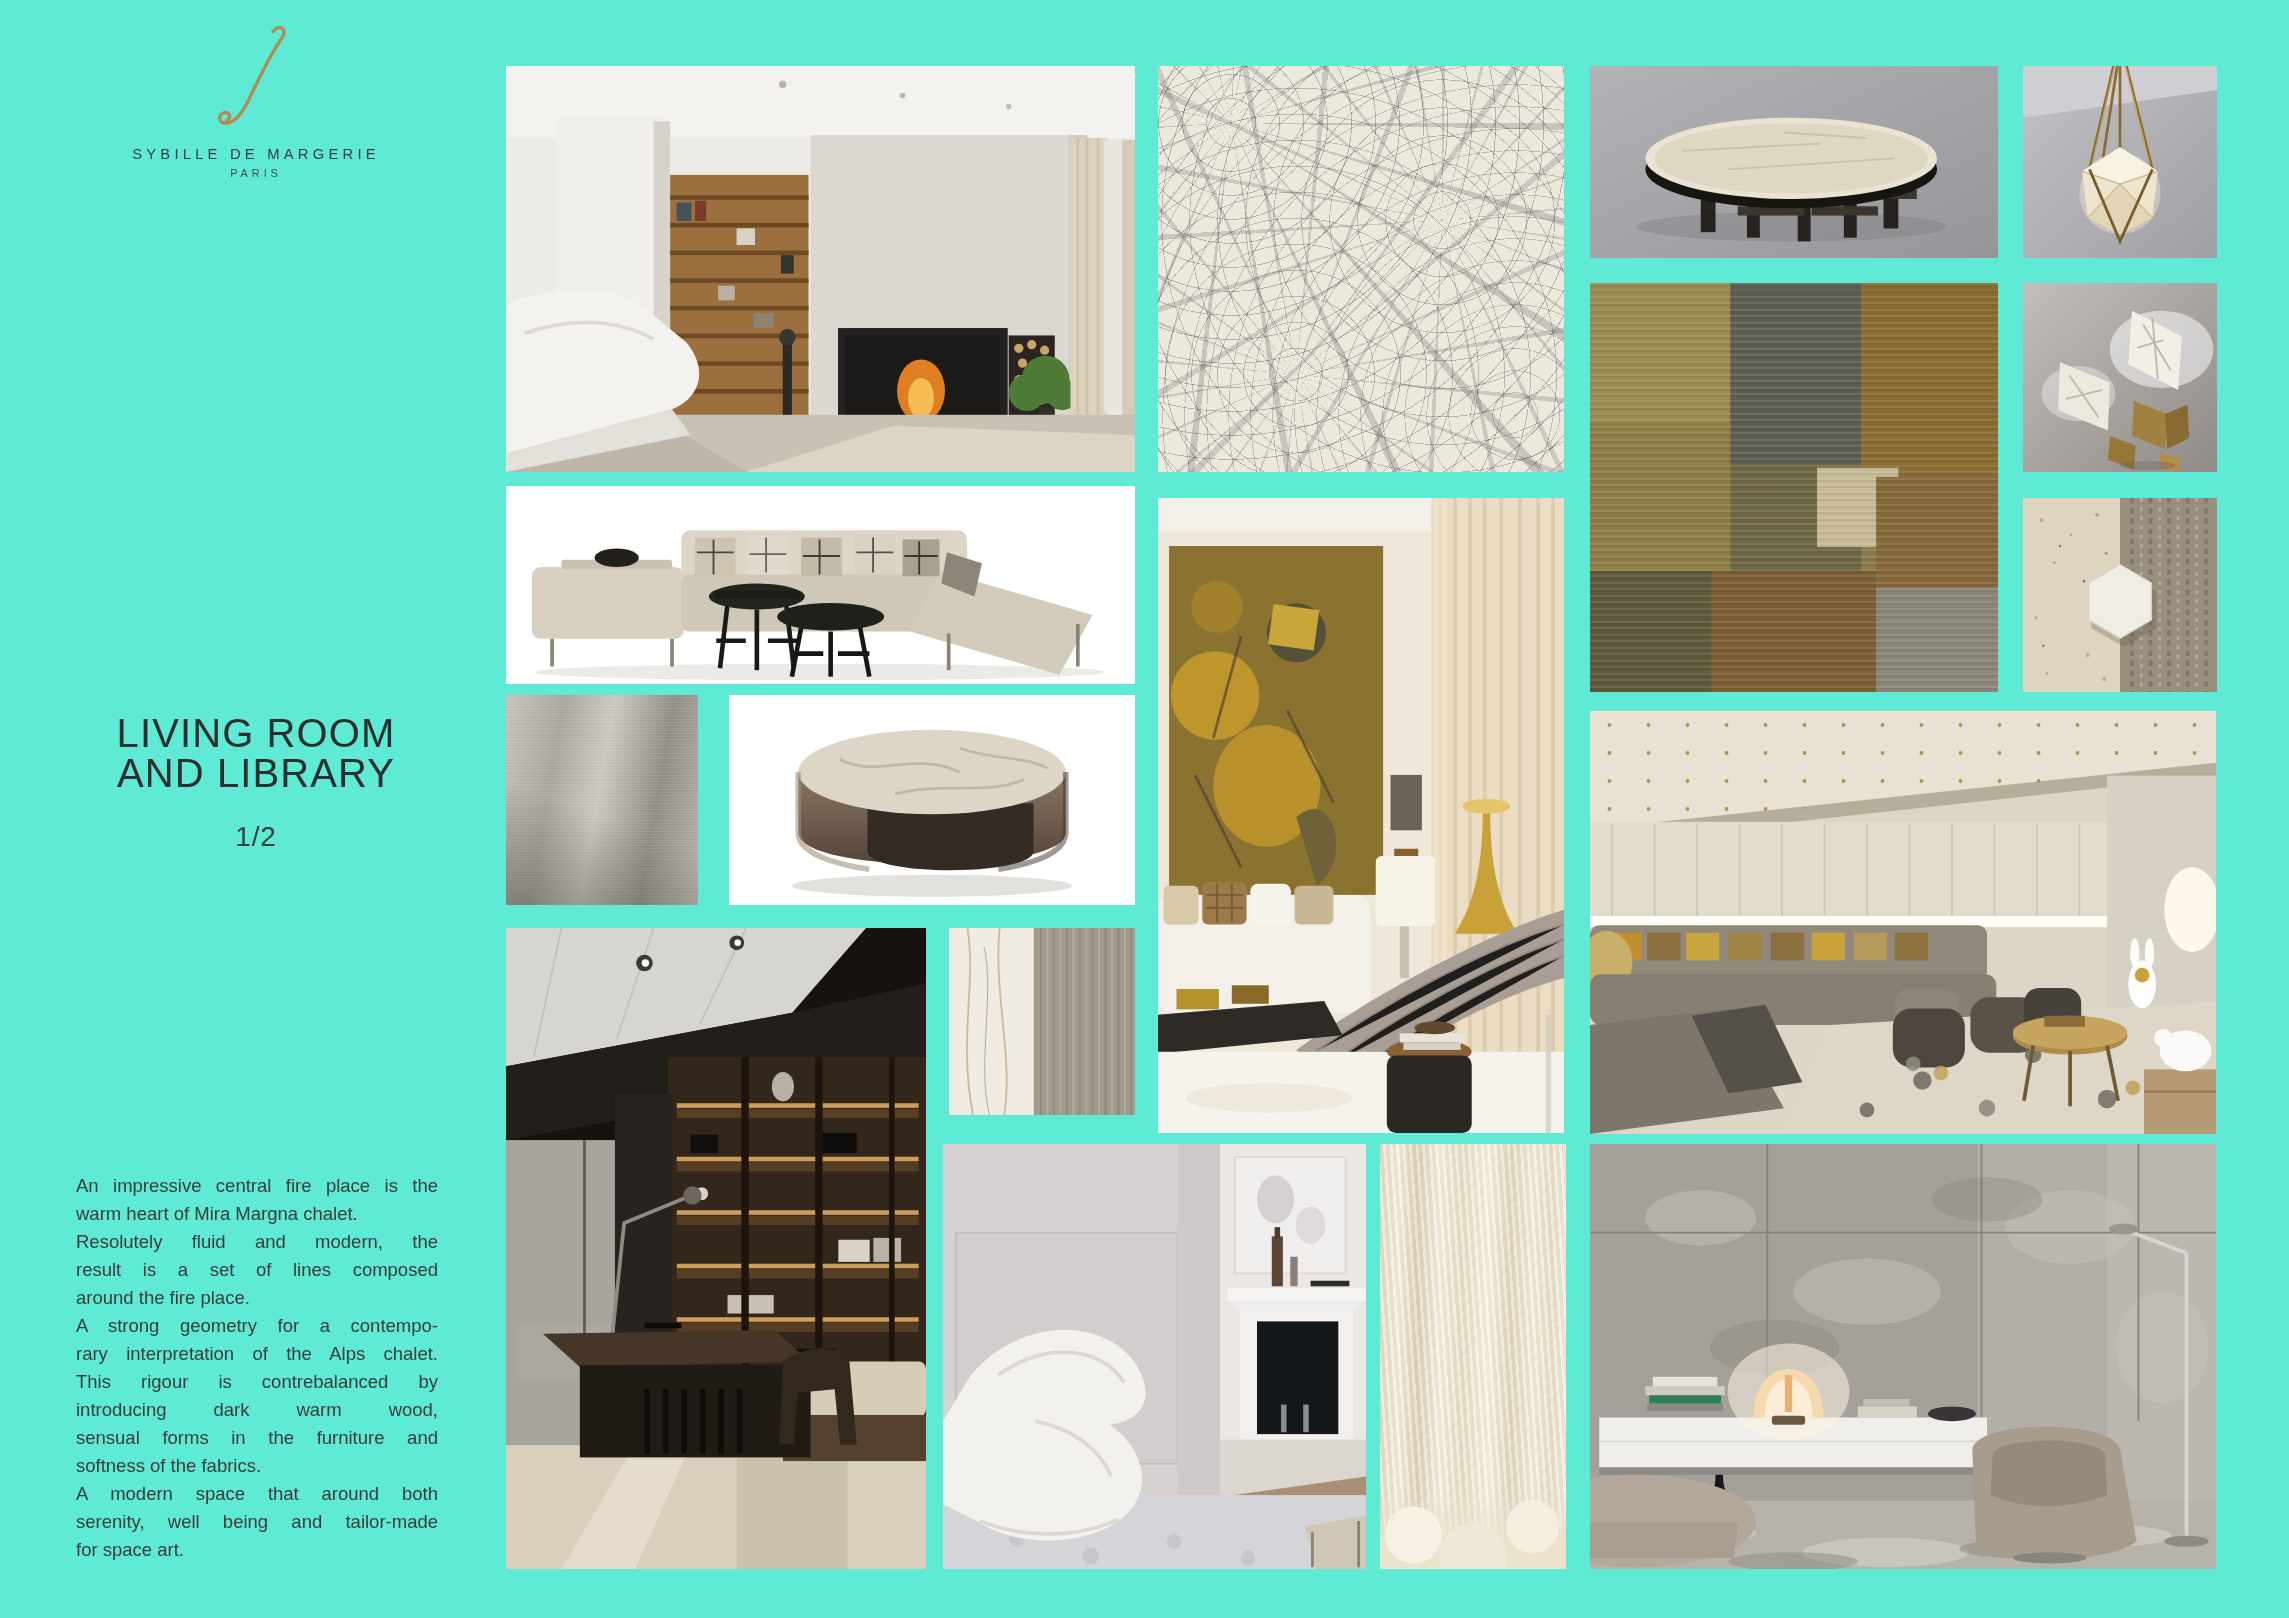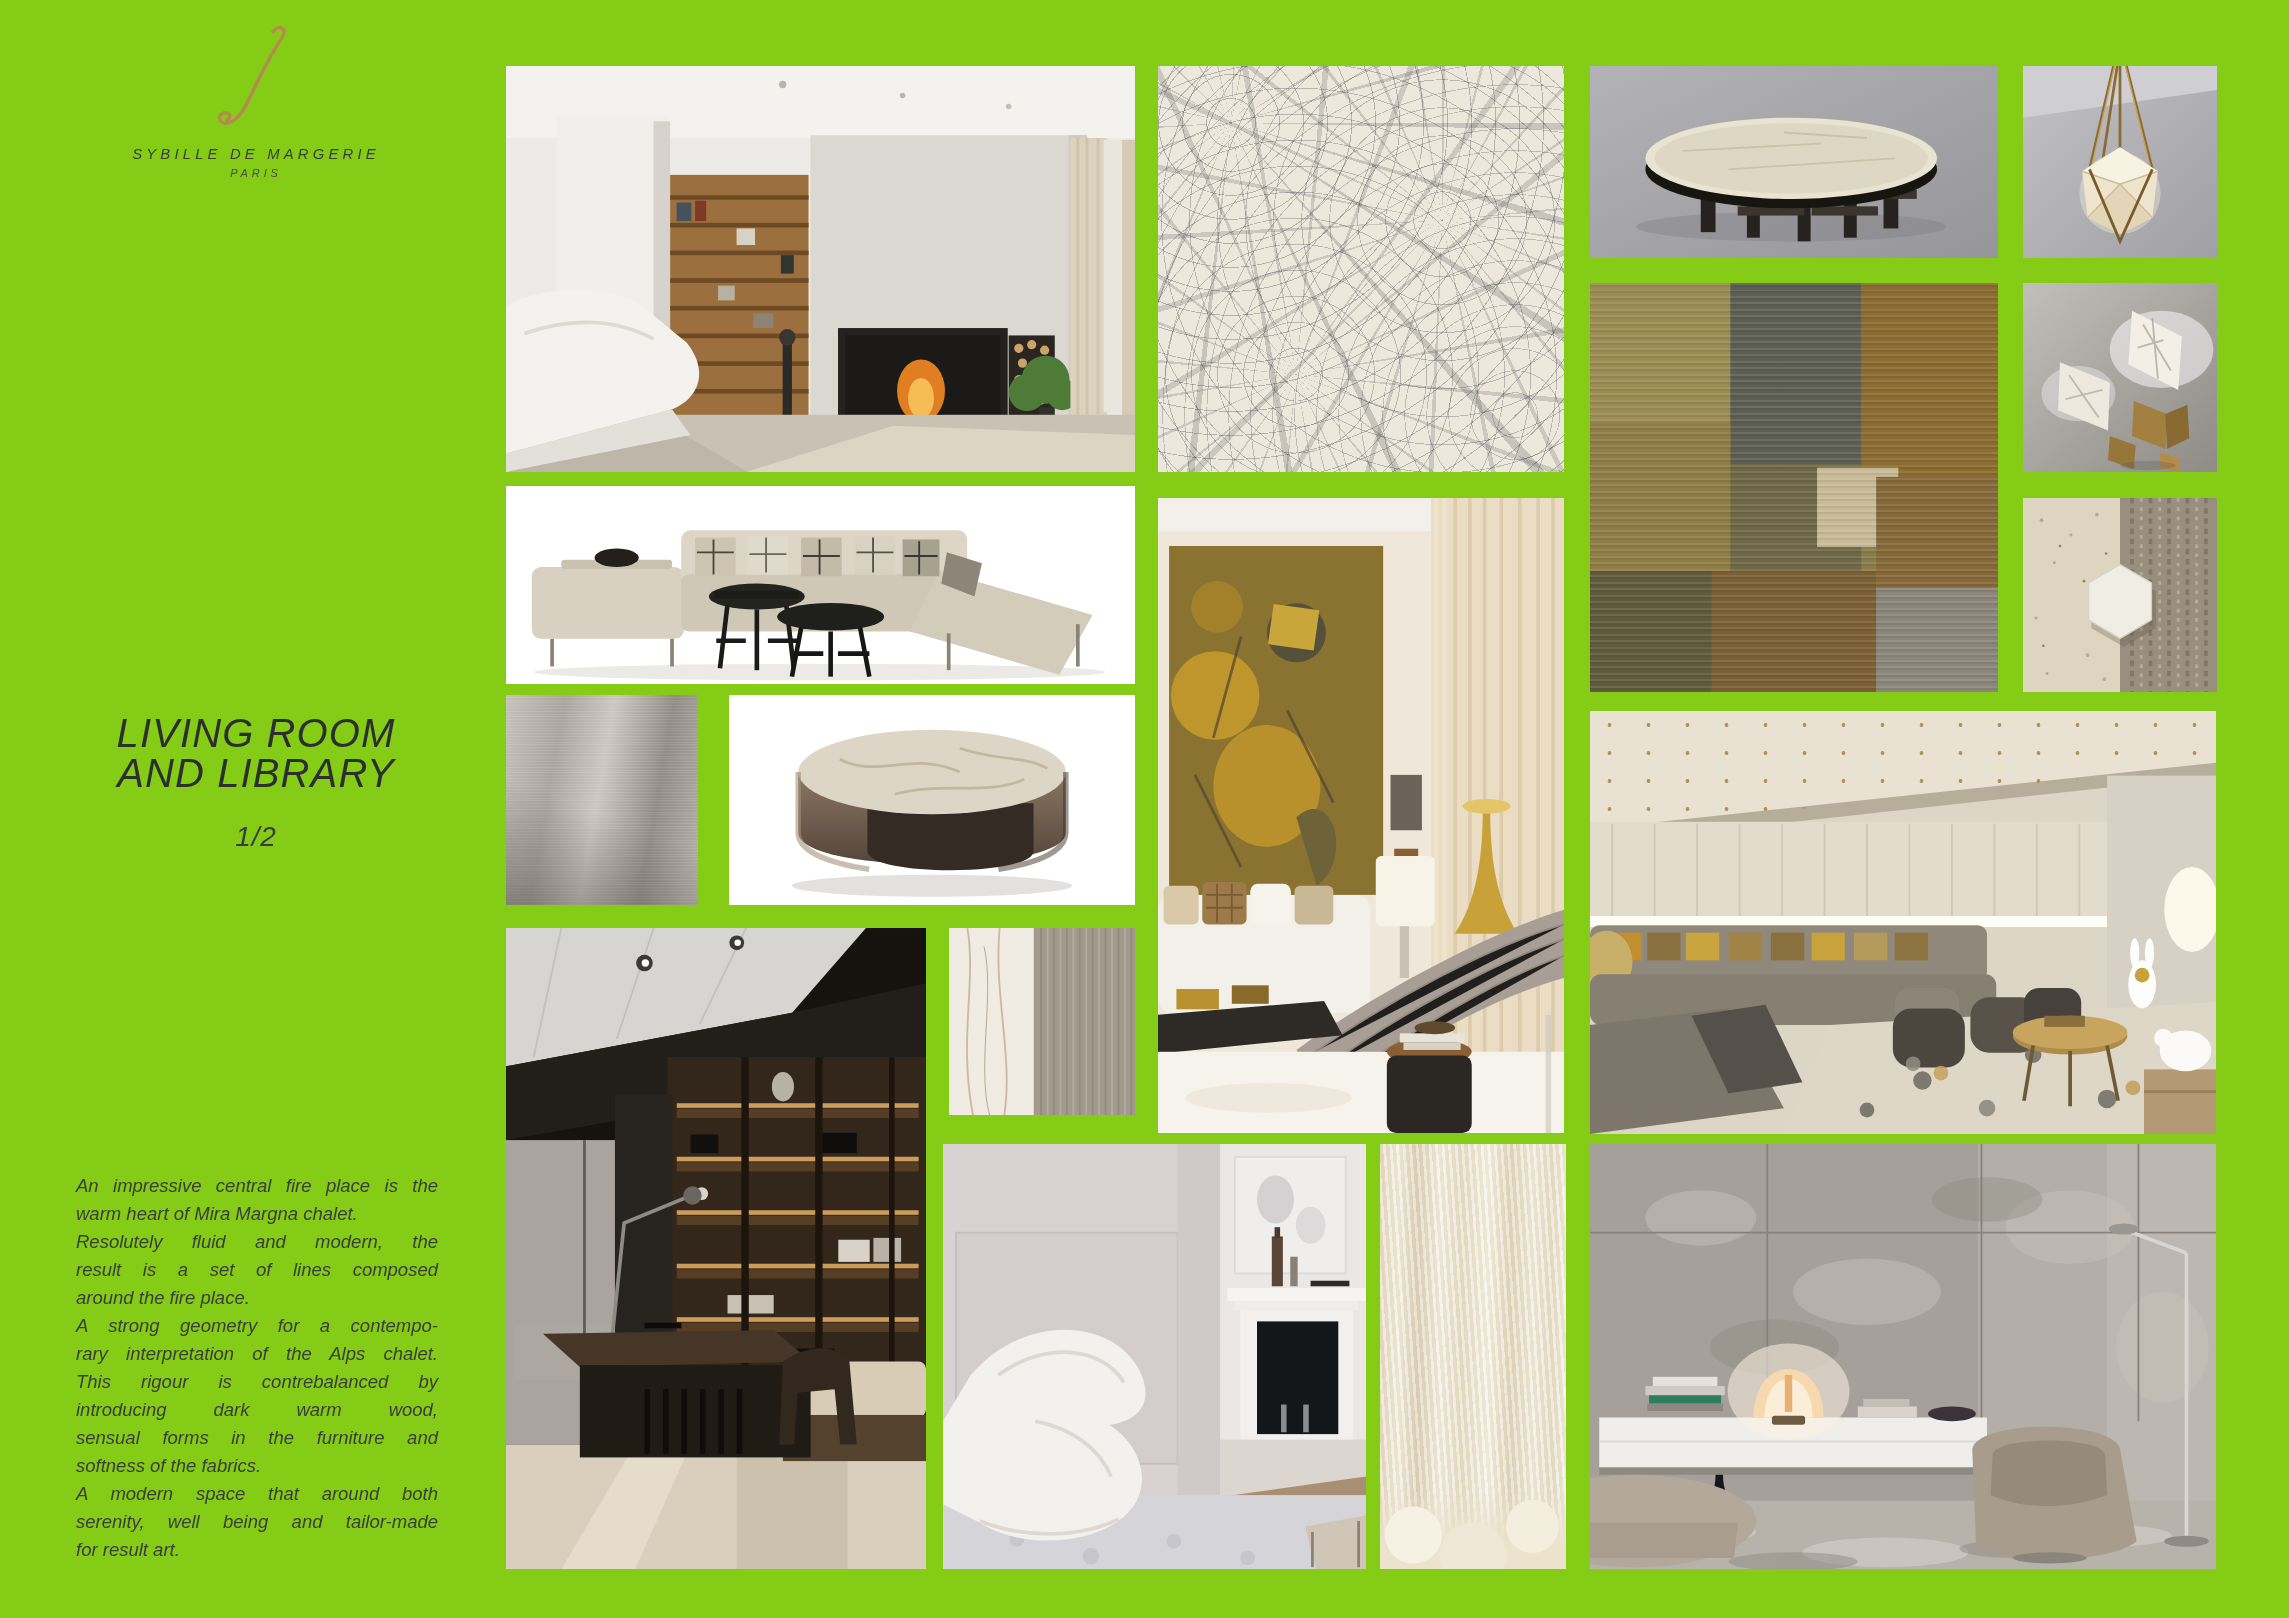--- a/index.html
+++ b/index.html
@@ -1,17 +1,17 @@
 <!DOCTYPE html>
 <html style="font-size:14.8px"><head>
 <meta charset="utf-8">
 <style>
   html,body{margin:0;padding:0;background:#ffffff;}
   body{width:2290px;height:1619px;position:relative;font-family:"Liberation Sans",sans-serif;color:#3b3c3c;overflow:hidden;}
-  .sheet{position:absolute;inset:0;background:#84cc16;font-style:italic;}
+  .sheet{position:absolute;inset:0;background:#5eead4;}
 
   
   .brand{position:absolute;left:53px;top:26px;width:406px;text-align:center;}
   .brand svg{display:block;margin:0 auto;}
   .brand-name{margin-top:11px;font-size:14.8px;letter-spacing:4.2px;color:#3b3c3c;white-space:nowrap;}
   .brand-city{margin-top:4.6px;font-size:11px;letter-spacing:3.9px;color:#4a4b4b;}
   .title-block{position:absolute;left:53px;top:713px;width:406px;text-align:center;color:#2d2e2e;}
   .title-line{font-size:40px;line-height:40px;letter-spacing:1.1px;}
   .page-num{margin-top:28px;font-size:28px;letter-spacing:0.9px;color:#3b3c3c;}
   .desc{position:absolute;left:76px;top:1172px;width:362px;font-size:18.5px;line-height:28px;color:#3b3c3c;}
@@ -100,21 +100,21 @@
       <div class="pline just">result is a set of lines composed</div>
       <div class="pline">around the fire place.</div>
       <div class="pline just">A strong geometry for a contempo-</div>
       <div class="pline just">rary interpretation of the Alps chalet.</div>
       <div class="pline just">This rigour is contrebalanced by</div>
       <div class="pline just">introducing dark warm wood,</div>
       <div class="pline just">sensual forms in the furniture and</div>
       <div class="pline">softness of the fabrics.</div>
       <div class="pline just">A modern space that around both</div>
       <div class="pline just">serenity, well being and tailor-made</div>
-      <div class="pline">for result art.</div>
+      <div class="pline">for space art.</div>
     </section>
 
   <figure class="tile" id="t1" aria-label="living room with central double-sided fireplace, wood bookshelf, log niche and white sofa">
     <svg viewBox="0 0 682 440" preserveAspectRatio="none">
       <rect width="682" height="440" fill="#edebe7"></rect>
       <rect width="682" height="78" fill="#f3f2ef"></rect>
       <circle cx="300" cy="20" r="4" fill="#b9b5ad"></circle>
         <circle cx="430" cy="32" r="3" fill="#b9b5ad"></circle>
         <circle cx="545" cy="44" r="3" fill="#c3bfb7"></circle>
       <rect x="55" y="55" width="120" height="330" fill="#f1efeb"></rect>

